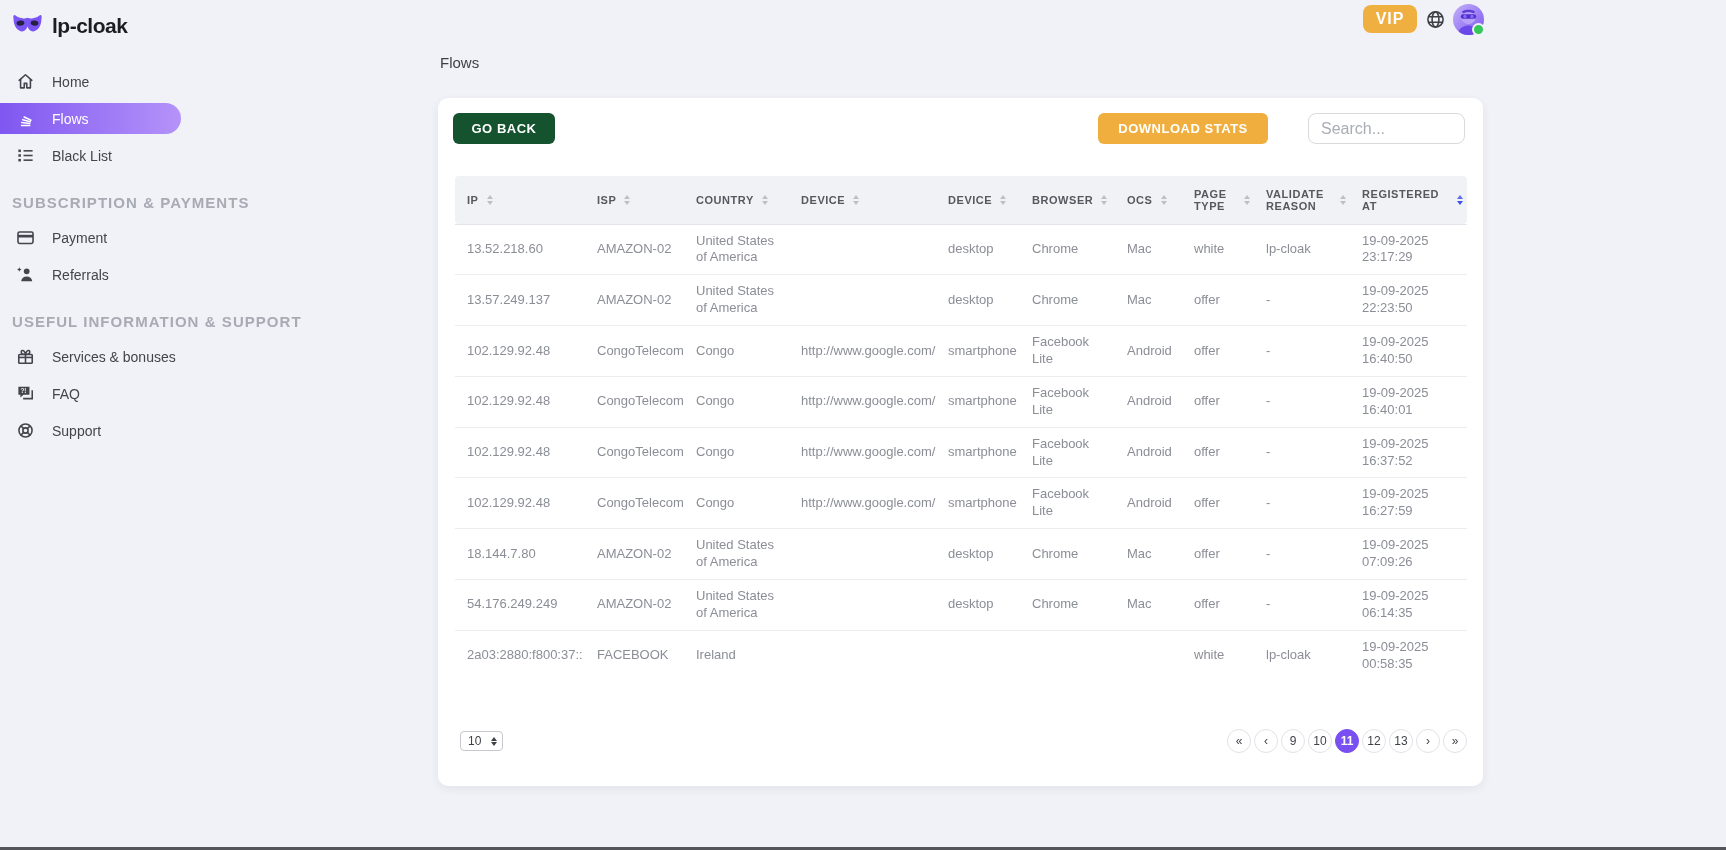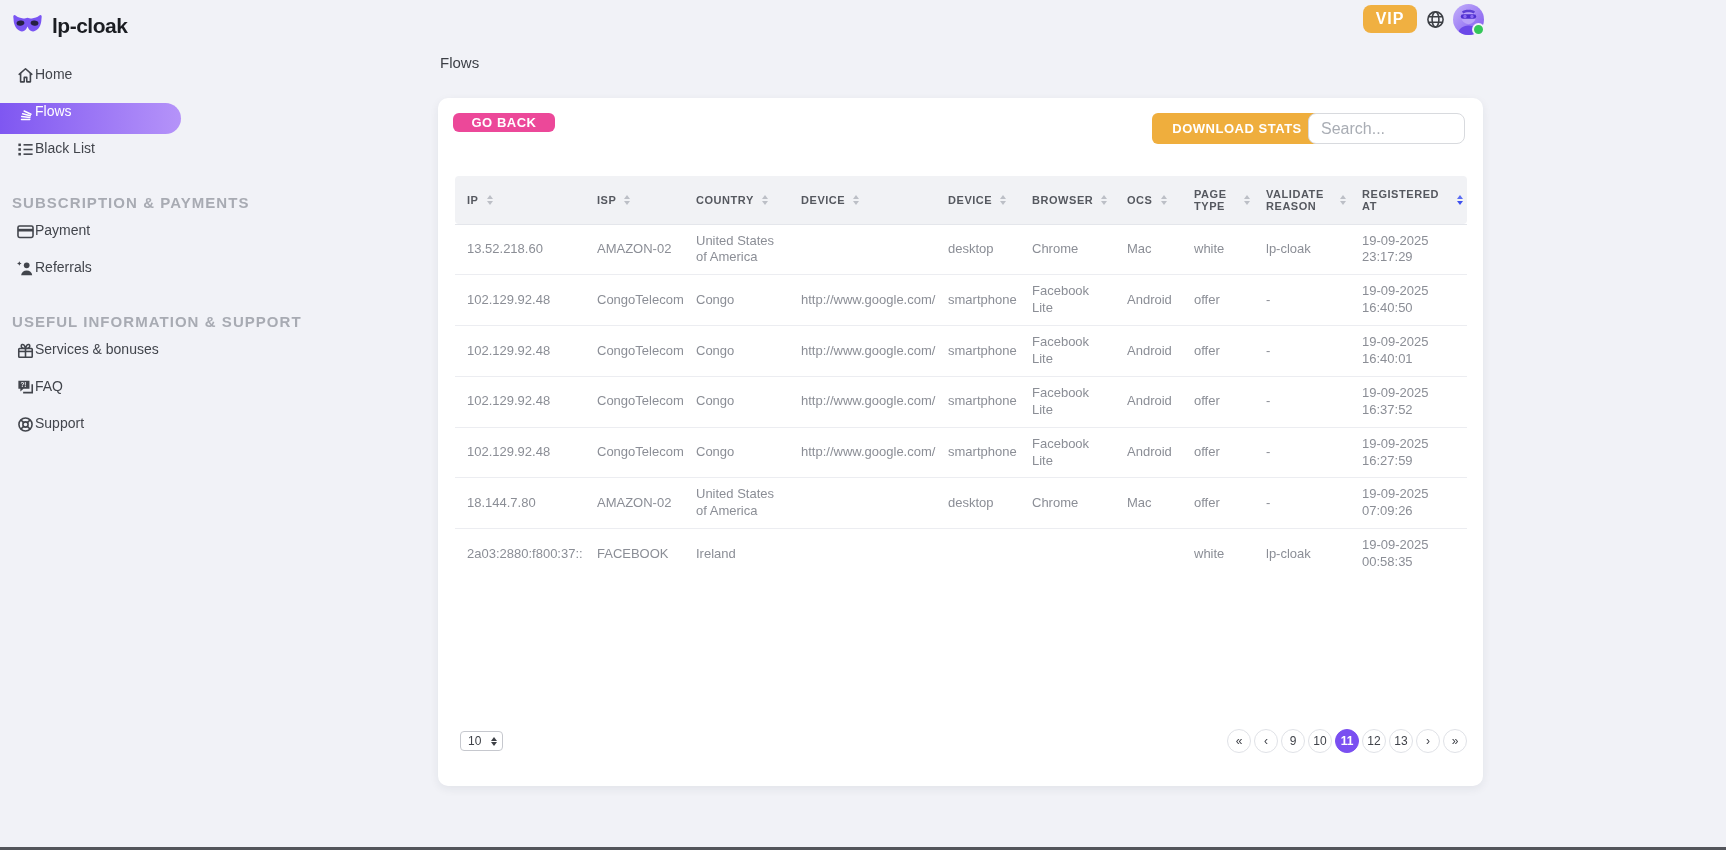--- a/index.html
+++ b/index.html
@@ -7,21 +7,21 @@
     width:1726px;height:850px;position:relative;overflow:hidden;
     background:#f1f2f7;font-family:"Liberation Sans",sans-serif;
     -webkit-font-smoothing:antialiased;
   }
   
   .sidebar{position:absolute;left:0;top:0;width:185px;height:850px;}
   .logo-row{display:flex;align-items:center;gap:9px;padding:13px 0 0 12px;cursor:pointer;}
   .logo-text{font-size:21px;font-weight:800;color:#1b1d22;letter-spacing:-0.5px;}
   .nav{margin-top:27px;}
   .nav-item{
-    display:flex;gap:0;height:31px;margin-bottom:6px;
+    display:flex;align-items:center;gap:17px;height:31px;margin-bottom:6px;
     padding-left:16px;font-size:14px;color:#42454c;cursor:pointer;width:181px;box-sizing:border-box;
   }
   .nav-item .ic{width:19px;height:19px;flex:0 0 19px;display:flex;align-items:center;justify-content:center;color:#42454c;}
   .nav-item.active{
     background:linear-gradient(90deg,#7f57f1,#b593f9);
     border-radius:0 16px 16px 0;color:#fff;font-weight:500;
   }
   .nav-item.active .ic{color:#fff;}
   .section-label{
     display:flex;align-items:center;margin:23px 0 11px 12px;
@@ -37,22 +37,22 @@
   .avatar-wrap{position:absolute;left:1453px;top:4px;width:31px;height:31px;cursor:pointer;}
   .avatar-wrap svg{display:block;}
   .status-dot{position:absolute;right:-1px;bottom:-1px;width:9px;height:9px;border-radius:50%;background:#34c759;border:2px solid #f1f2f7;}
   
   .page-title{position:absolute;left:440px;top:54px;font-size:15px;font-weight:500;color:#3c3f46;margin:0;}
   .card{
     position:absolute;left:438px;top:98px;width:1045px;height:688px;background:#fff;border-radius:10px;
     box-shadow:0 3px 10px rgba(35,40,60,.07);
   }
   .btn{border:none;border-radius:6px;color:#fff;font-family:inherit;font-size:13px;font-weight:700;letter-spacing:.04em;cursor:pointer;}
-  .go-back{position:absolute;left:15px;top:15px;width:102px;height:19px;background:#ec4899;}
-  .dl-stats{position:absolute;left:714px;top:15px;width:170px;height:31px;background:#efae3d;}
+  .go-back{position:absolute;left:15px;top:15px;width:102px;height:31px;background:#14532d;}
+  .dl-stats{position:absolute;left:660px;top:15px;width:170px;height:31px;background:#efae3d;}
   .search-input{
     position:absolute;left:870px;top:15px;width:157px;height:31px;box-sizing:border-box;
     border:1px solid #d8dade;border-radius:8px;padding:0 12px;font-family:inherit;font-size:16px;color:#42454c;background:#fff;outline:none;
   }
   .search-input::placeholder{color:#a9adb4;}
   
   table.flows{position:absolute;left:17px;top:78px;width:1012px;border-collapse:collapse;table-layout:fixed;}
   table.flows th{
     background:#f1f2f5;height:48px;box-sizing:border-box;padding:4px 4px 4px 12px;
     font-size:11px;font-weight:700;color:#55585f;letter-spacing:.05em;text-align:left;vertical-align:middle;cursor:pointer;
@@ -375,20 +375,35 @@
           <td>Chrome</td>
           <td>Mac</td>
           <td>white</td>
           <td>lp-cloak</td>
           <td>
             <span class="dt-line">19-09-2025</span>
             <span class="dt-line">23:17:29</span>
           </td>
         </tr>
         <tr>
+          <td class="nowrap">13.57.249.137</td>
+          <td>AMAZON-02</td>
+          <td>United States of America</td>
+          <td class="nowrap"></td>
+          <td>desktop</td>
+          <td>Chrome</td>
+          <td>Mac</td>
+          <td>offer</td>
+          <td>-</td>
+          <td>
+            <span class="dt-line">19-09-2025</span>
+            <span class="dt-line">22:23:50</span>
+          </td>
+        </tr>
+        <tr>
           <td class="nowrap">102.129.92.48</td>
           <td>CongoTelecom</td>
           <td>Congo</td>
           <td class="nowrap">http://www.google.com/</td>
           <td>smartphone</td>
           <td>Facebook Lite</td>
           <td>Android</td>
           <td>offer</td>
           <td>-</td>
           <td>
@@ -447,20 +462,35 @@
           <td>United States of America</td>
           <td class="nowrap"></td>
           <td>desktop</td>
           <td>Chrome</td>
           <td>Mac</td>
           <td>offer</td>
           <td>-</td>
           <td>
             <span class="dt-line">19-09-2025</span>
             <span class="dt-line">07:09:26</span>
+          </td>
+        </tr>
+        <tr>
+          <td class="nowrap">54.176.249.249</td>
+          <td>AMAZON-02</td>
+          <td>United States of America</td>
+          <td class="nowrap"></td>
+          <td>desktop</td>
+          <td>Chrome</td>
+          <td>Mac</td>
+          <td>offer</td>
+          <td>-</td>
+          <td>
+            <span class="dt-line">19-09-2025</span>
+            <span class="dt-line">06:14:35</span>
           </td>
         </tr>
         <tr>
           <td class="nowrap">2a03:2880:f800:37::</td>
           <td>FACEBOOK</td>
           <td>Ireland</td>
           <td class="nowrap"></td>
           <td></td>
           <td></td>
           <td></td>

